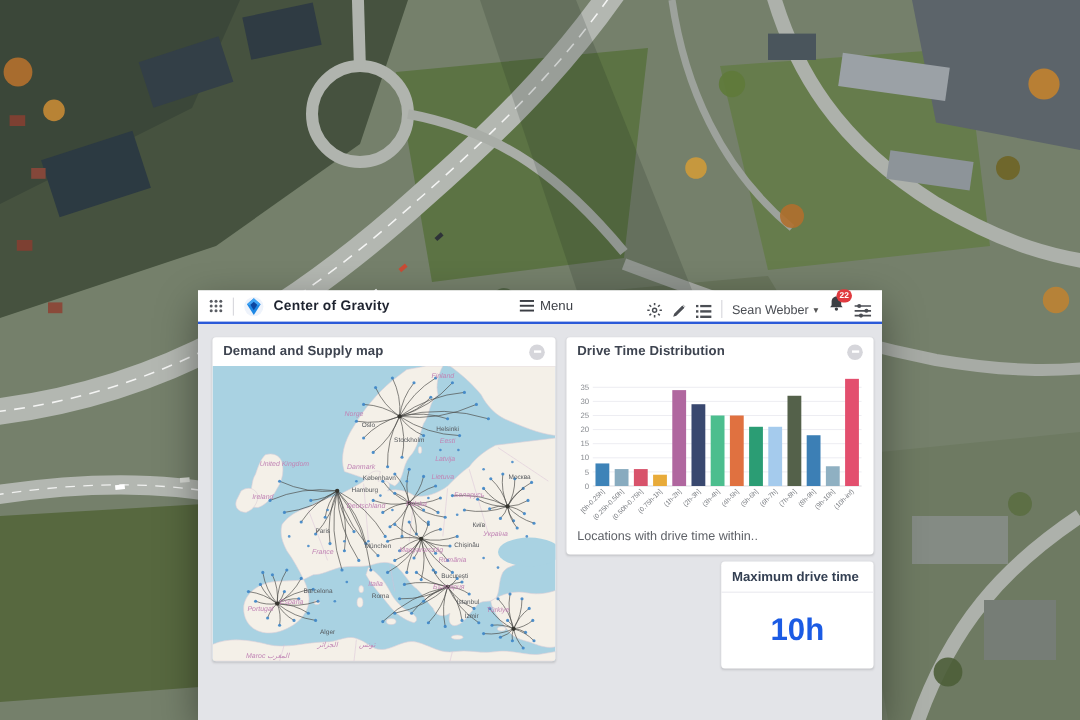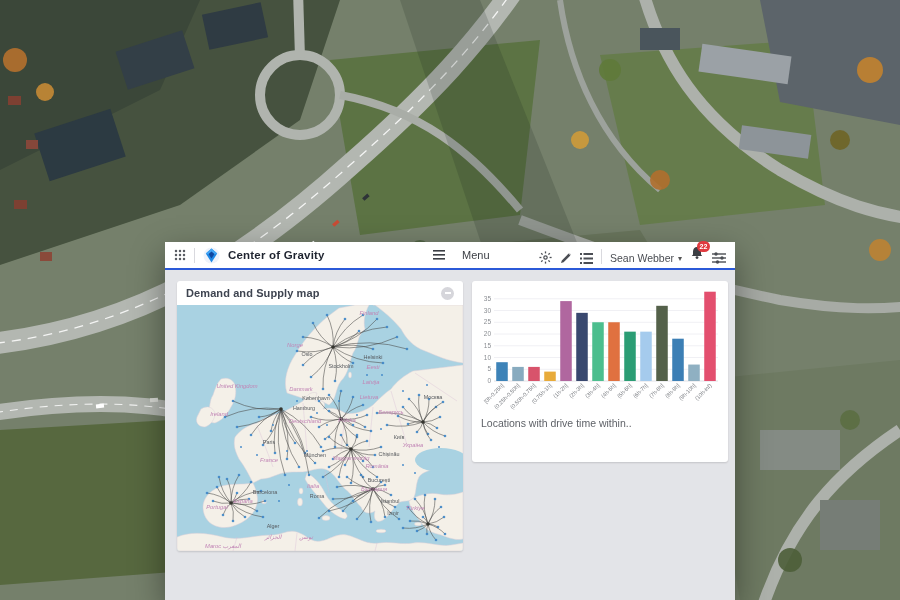--- a/index.html
+++ b/index.html
@@ -7,21 +7,21 @@
   .bg{position:absolute;left:0;top:0;width:900px;height:600px;display:block;}
 
   
   .window{position:absolute;left:165px;top:242px;width:570px;height:358px;background:#e3e4e8;
           box-shadow:0 12px 32px rgba(0,0,0,.40);}
   .hdr{position:relative;display:flex;align-items:center;height:28px;background:#fff;
        border-bottom:2px solid #2b59d8;padding:12px 9px;box-sizing:border-box;}
   .hdr-left{display:flex;align-items:center;gap:8px;}
   .vdiv{width:1px;height:15px;background:#d9d9de;}
   .app-title{font-size:11.5px;font-weight:bold;color:#1f2430;letter-spacing:.2px;white-space:nowrap;}
-  .hdr-menu{position:absolute;left:268px;display:flex;align-items:center;gap:17px;color:#3c3f45;font-size:11px;cursor:pointer;}
+  .hdr-menu{position:absolute;left:268px;display:flex;align-items:center;gap:5px;color:#3c3f45;font-size:11px;cursor:pointer;}
   .hdr-right{margin-left:auto;display:flex;align-items:flex-end;gap:8px;}
   .user{display:flex;align-items:center;gap:4px;font-size:10.5px;color:#4a4d53;cursor:pointer;white-space:nowrap;}
   .caret{font-size:8px;color:#555;}
   .icnbtn{display:flex;align-items:center;justify-content:center;cursor:pointer;}
   .bellwrap{position:relative;cursor:pointer;}
   .badge{position:absolute;top:-5px;right:-6px;min-width:11px;height:11px;border-radius:6px;background:#e03a3f;
          color:#fff;font-size:7px;font-weight:bold;display:flex;align-items:center;justify-content:center;padding:0 1px;}
 
   
   .panel{position:absolute;background:#fff;border-radius:3px;box-shadow:0 1px 2px rgba(0,0,0,.14);overflow:hidden;}
@@ -576,20 +576,26 @@
             <text x="216" y="210" text-anchor="middle" font-size="5.4" fill="#55585c" font-style="normal">İzmir</text>
             <text x="96" y="223" text-anchor="middle" font-size="5.4" fill="#55585c" font-style="normal">Alger</text>
             <text x="96" y="234" text-anchor="middle" font-size="5.8" fill="#c185b5" font-style="italic">الجزائر</text>
             <text x="129" y="234" text-anchor="middle" font-size="5.8" fill="#c185b5" font-style="italic">تونس</text>
             <text x="46" y="243" text-anchor="middle" font-size="5.8" fill="#c185b5" font-style="italic">Maroc المغرب</text>
           </g>
       </svg>
     </section>
 
     <section class="panel chart-panel">
+      <div class="panel-hdr">
+        <span class="panel-title">Drive Time Distribution</span>
+        <span class="collapse-btn">
+            <i></i>
+          </span>
+      </div>
       <svg id="barchart" width="248" height="134" viewBox="0 0 248 134" style="display:block;margin:0 auto;">
           <line x1="18" y1="100" x2="242" y2="100" stroke="#d8d8de" stroke-width="0.8"></line>
           <text x="15" y="102.2" text-anchor="end" font-size="6.5" fill="#8a8d92">0</text>
           <line x1="18" y1="88.25" x2="242" y2="88.25" stroke="#ececf1" stroke-width="0.8"></line>
           <text x="15" y="90.45" text-anchor="end" font-size="6.5" fill="#8a8d92">5</text>
           <line x1="18" y1="76.5" x2="242" y2="76.5" stroke="#ececf1" stroke-width="0.8"></line>
           <text x="15" y="78.7" text-anchor="end" font-size="6.5" fill="#8a8d92">10</text>
           <line x1="18" y1="64.75" x2="242" y2="64.75" stroke="#ececf1" stroke-width="0.8"></line>
           <text x="15" y="66.95" text-anchor="end" font-size="6.5" fill="#8a8d92">15</text>
           <line x1="18" y1="53" x2="242" y2="53" stroke="#ececf1" stroke-width="0.8"></line>
@@ -625,15 +631,19 @@
           <rect x="196.24" y="57.699999999999996" width="11.52" height="42.300000000000004" fill="#3c7fb5"></rect>
           <text x="204" y="105" text-anchor="end" font-size="5.6" fill="#7a7d82" transform="rotate(-45 204 105)">(8h-9h]</text>
           <rect x="212.24" y="83.55" width="11.52" height="16.45" fill="#8fb0c2"></rect>
           <text x="220" y="105" text-anchor="end" font-size="5.6" fill="#7a7d82" transform="rotate(-45 220 105)">(9h-10h]</text>
           <rect x="228.24" y="10.700000000000003" width="11.52" height="89.3" fill="#e34f6e"></rect>
           <text x="236" y="105" text-anchor="end" font-size="5.6" fill="#7a7d82" transform="rotate(-45 236 105)">(10h-inf)</text>
         </svg>
       <div class="chart-caption">Locations with drive time within..</div>
     </section>
 
+    <section class="stat-card stat2">
+      <div class="stat-hdr">Maximum drive time</div>
+      <div class="stat-val">10h</div>
+    </section>
 
   </div>
 </div>
 
 </body></html>

